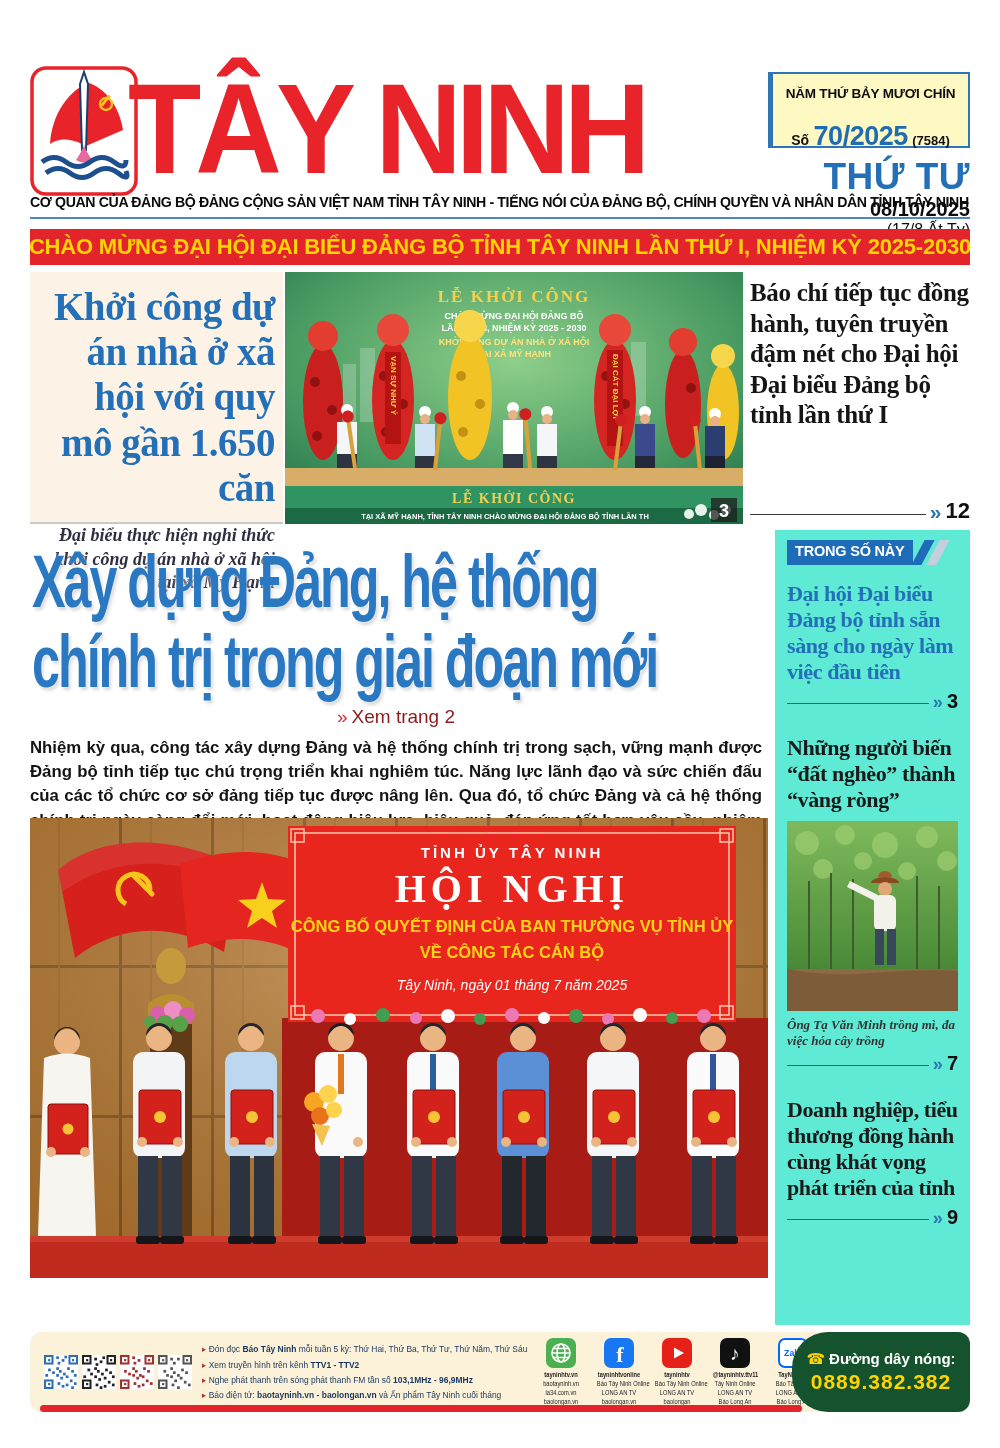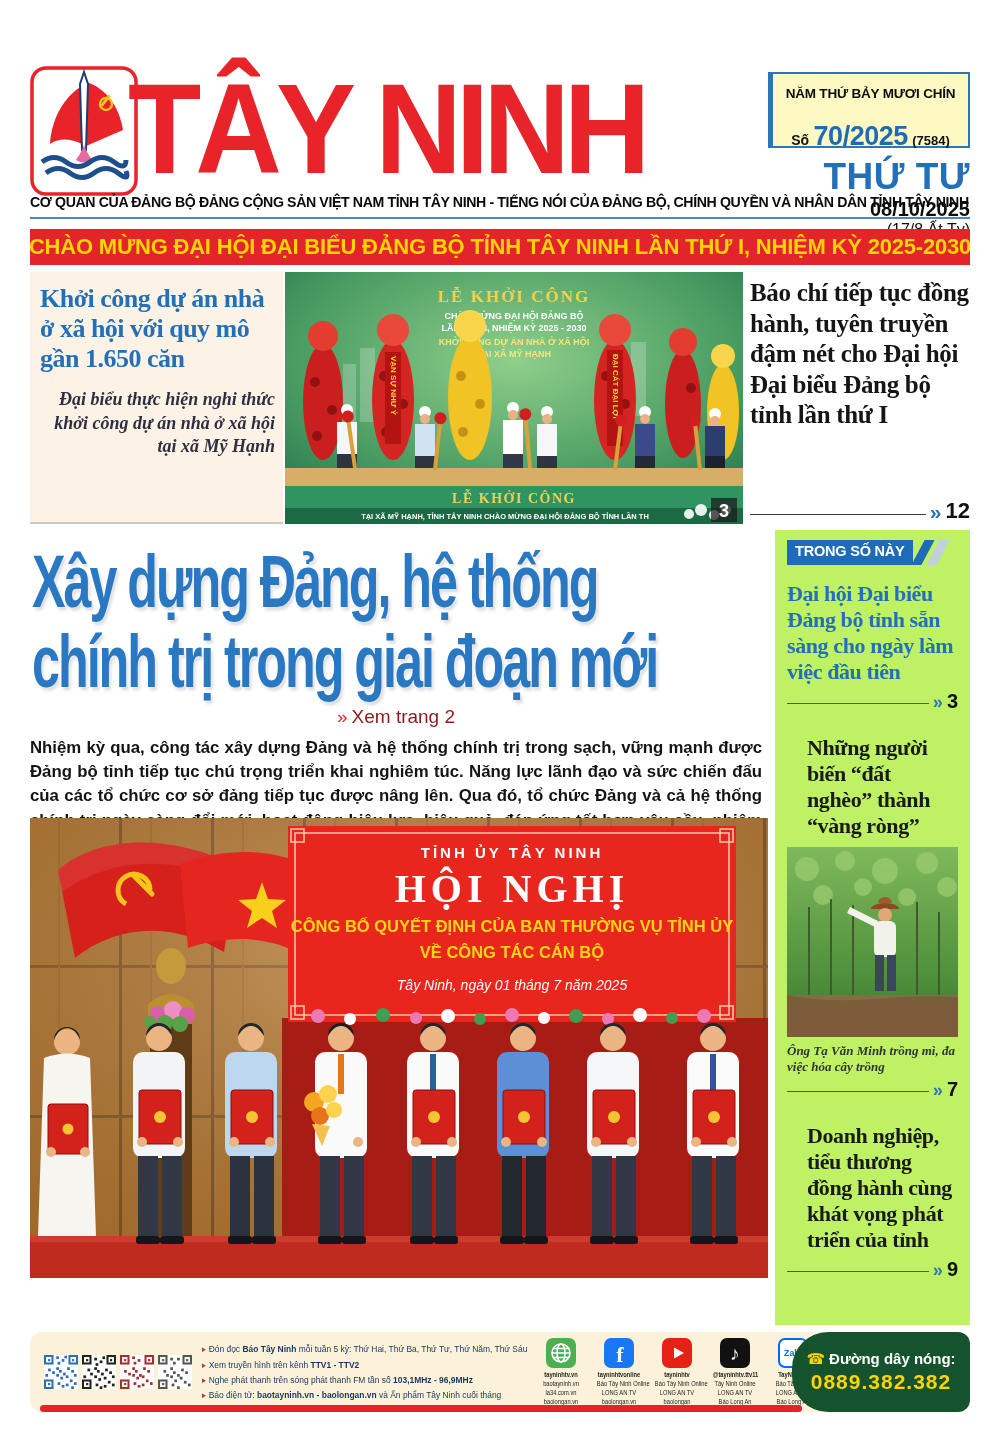--- a/index.html
+++ b/index.html
@@ -26,22 +26,22 @@
   .blue-rule{position:absolute;left:30px;top:217px;width:940px;height:2px;background:#4d86c0;}
 
   
   .banner{position:absolute;left:30px;top:229px;width:940px;height:36px;background:#e4242b;
           display:flex;align-items:center;justify-content:center;}
   .banner-text{color:#ffd400;font-weight:bold;font-size:22px;letter-spacing:-0.2px;white-space:nowrap;}
 
   
   .topstory-left{position:absolute;left:30px;top:272px;width:253px;height:252px;background:#fcf3e6;
                  border-bottom:2px solid #c9c9c9;box-sizing:border-box;padding:12px 8px 0 10px;}
-  .tsl-head{font-family:"Liberation Serif","DejaVu Serif",serif;font-size:26px;font-weight:bold;
-            color:#2470b8;line-height:1.16;letter-spacing:-0.5px;}
+  .tsl-head{font-family:"Liberation Serif","DejaVu Serif",serif;font-size:39px;font-weight:bold;
+            color:#2470b8;line-height:1.16;letter-spacing:-0.5px;text-align:right;}
   .tsl-cap{margin-top:14px;font-family:"Liberation Serif","DejaVu Serif",serif;font-style:italic;
            font-weight:bold;font-size:18px;color:#2e2e40;text-align:right;line-height:1.3;}
   .topphoto{position:absolute;left:285px;top:272px;width:458px;height:252px;}
   .topstory-right{position:absolute;left:748px;top:272px;width:222px;height:252px;box-sizing:border-box;
                   padding:6px 0 2px 2px;display:flex;flex-direction:column;}
   .tsr-head{font-family:"Liberation Serif","DejaVu Serif",serif;font-size:25px;font-weight:bold;
             color:#151515;line-height:1.22;letter-spacing:-0.3px;}
   .pref{display:flex;align-items:flex-end;gap:4px;}
   .pref-rule{flex:1;border-bottom:1.5px solid #3a3a3a;margin-bottom:7px;}
   .pref-chev{color:#2e75b6;font-size:21px;font-weight:bold;line-height:1;}
@@ -55,31 +55,31 @@
            text-shadow:0 0 5px rgba(255,255,255,.95),3px 3px 4px rgba(0,0,0,.18);}
   .see-page{position:absolute;left:30px;top:706px;width:732px;text-align:center;font-size:19px;font-weight:normal;color:#8d1b1e;}
   .see-chev{color:#e02a2a;margin-right:4px;}
   .lead{position:absolute;left:30px;top:736px;width:732px;font-size:16.8px;font-weight:bold;
         line-height:1.44;color:#141414;text-align:justify;}
   .mainphoto{position:absolute;left:30px;top:818px;width:738px;height:460px;}
   .main-caption{position:absolute;left:30px;top:1286px;width:740px;font-family:"Liberation Serif","DejaVu Serif",serif;
                 font-style:italic;font-weight:bold;font-size:14.8px;color:#1c1c1c;}
 
   
-  .sidebar{position:absolute;left:775px;top:530px;width:195px;height:795px;background:#bef264;
+  .sidebar{position:absolute;left:775px;top:530px;width:195px;height:795px;background:#5eead4;
            box-sizing:border-box;padding:10px 12px;}
   .sb-labelrow{display:flex;align-items:stretch;height:25px;margin-bottom:16px;}
   .sb-label{background:#1e6bb8;color:#fff;font-weight:bold;font-size:14.5px;padding:3px 8px 0;letter-spacing:-0.2px;}
   .stripe{width:10px;margin-left:5px;transform:skewX(-28deg);}
   .s1{background:#1e6bb8;}
   .s2{background:#c3cfdd;}
   .sb-h{font-family:"Liberation Serif","DejaVu Serif",serif;font-weight:bold;font-size:22px;
         line-height:1.18;letter-spacing:-0.4px;}
   .sb-blue{color:#2470b8;}
-  .sb-dark{color:#1a1a1a;margin-left:20px;}
+  .sb-dark{color:#1a1a1a;}
   .sb-pref .pref-rule{border-bottom-width:1.2px;border-color:#555;}
   .sb-pref .pref-chev{font-size:18px;}
   .sb-pref .pref-num{font-size:20px;}
   .sb-photo{width:100%;height:190px;margin:8px 0 6px;display:block;}
   .sb-cap{font-family:"Liberation Serif","DejaVu Serif",serif;font-style:italic;font-weight:bold;
           font-size:13px;color:#333;line-height:1.25;}
   .gap26{height:24px;} .gap6{height:6px;} .gap4{height:4px;}
 
   
   .footer{position:absolute;left:30px;top:1332px;width:940px;height:80px;background:#fcf2d9;

